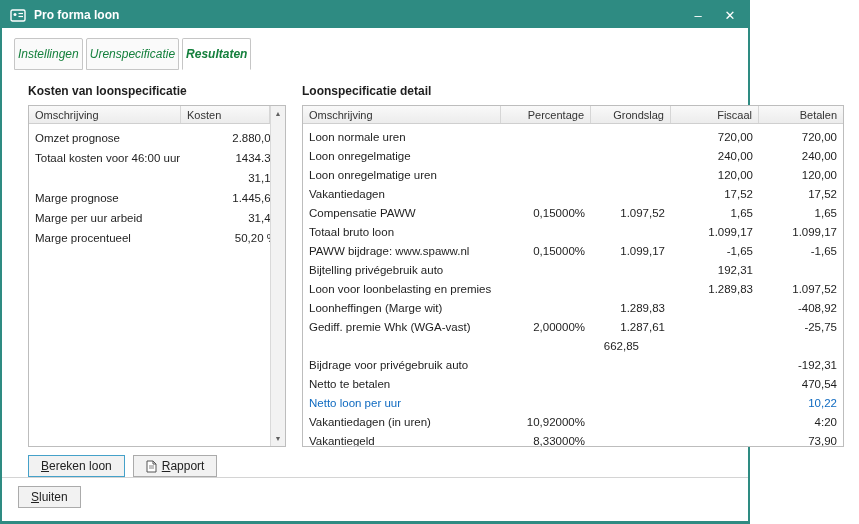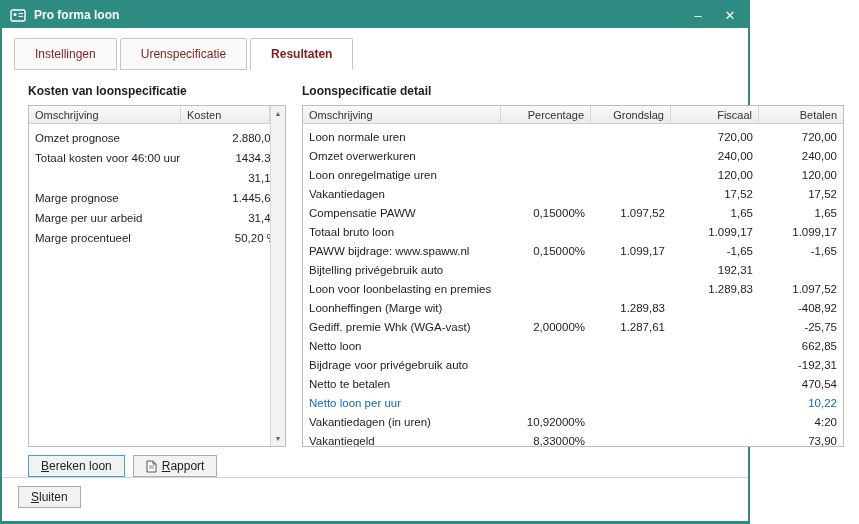--- a/index.html
+++ b/index.html
@@ -12,22 +12,22 @@
   
   .titlebar { height: 26px; flex: 0 0 26px; background: #2e8b82; color: #fff;
               display: flex; align-items: center; padding: 0 2px 0 8px; }
   .titlebar-icon { width: 18px; height: 14px; margin-right: 6px; display: flex; align-items: center; }
   .titlebar-title { font-weight: bold; font-size: 12px; flex: 1; }
   .titlebar-btn { width: 32px; height: 26px; display: flex; align-items: center; justify-content: center;
                   color: #fff; font-size: 13px; cursor: default; }
 
   
   .tabbar { padding: 10px 0 0 12px; display: flex; background: #fff; position: relative; z-index: 2; margin-bottom: -1px; }
-  .tab { padding: 8px 20px; border: 1px solid #c6c6c6; background: #fafafa; font-size: 12px;
-         margin-right: 3px; color: #7f1d1d; border-radius: 2px 2px 0 0; }
+  .tab { padding: 8px 3px; border: 1px solid #c6c6c6; background: #fafafa; font-size: 12px;
+         margin-right: 3px; color: #15803d; border-radius: 2px 2px 0 0; font-style: italic; }
   .tab.active { background: #fff; border-bottom-color: #fff; font-weight: bold; }
 
   .tabpage { border-top: 1px solid #c6c6c6; flex: 1; padding: 14px 16px 0 26px;
              display: flex; flex-direction: column; background: #fff; }
   .panels { display: flex; gap: 16px; }
   .panel-title { font-weight: bold; font-size: 12px; margin-bottom: 7px; }
 
   
   .grid { border: 1px solid #bdbdbd; height: 342px; position: relative; background: #fff; overflow: hidden; }
   .left-grid { width: 258px; }
@@ -175,21 +175,21 @@
           </div>
           <div class="tbody">
               <div class="trow">
                 <div class="td label">Loon normale uren</div>
                 <div class="td pct"></div>
                 <div class="td gro"></div>
                 <div class="td fis">720,00</div>
                 <div class="td bet">720,00</div>
               </div>
               <div class="trow">
-                <div class="td label">Omzet overwerkuren</div>
+                <div class="td label">Loon onregelmatige</div>
                 <div class="td pct"></div>
                 <div class="td gro"></div>
                 <div class="td fis">240,00</div>
                 <div class="td bet">240,00</div>
               </div>
               <div class="trow">
                 <div class="td label">Loon onregelmatige uren</div>
                 <div class="td pct"></div>
                 <div class="td gro"></div>
                 <div class="td fis">120,00</div>
@@ -245,21 +245,20 @@
                 <div class="td bet">-408,92</div>
               </div>
               <div class="trow">
                 <div class="td label">Gediff. premie Whk (WGA-vast)</div>
                 <div class="td pct">2,00000%</div>
                 <div class="td gro">1.287,61</div>
                 <div class="td fis"></div>
                 <div class="td bet">-25,75</div>
               </div>
               <div class="trow">
-                <div class="td label">Netto loon</div>
                 <div class="td pct"></div>
                 <div class="td gro"></div>
                 <div class="td fis"></div>
                 <div class="td bet">662,85</div>
               </div>
               <div class="trow">
                 <div class="td label">Bijdrage voor privégebruik auto</div>
                 <div class="td pct"></div>
                 <div class="td gro"></div>
                 <div class="td fis"></div>

